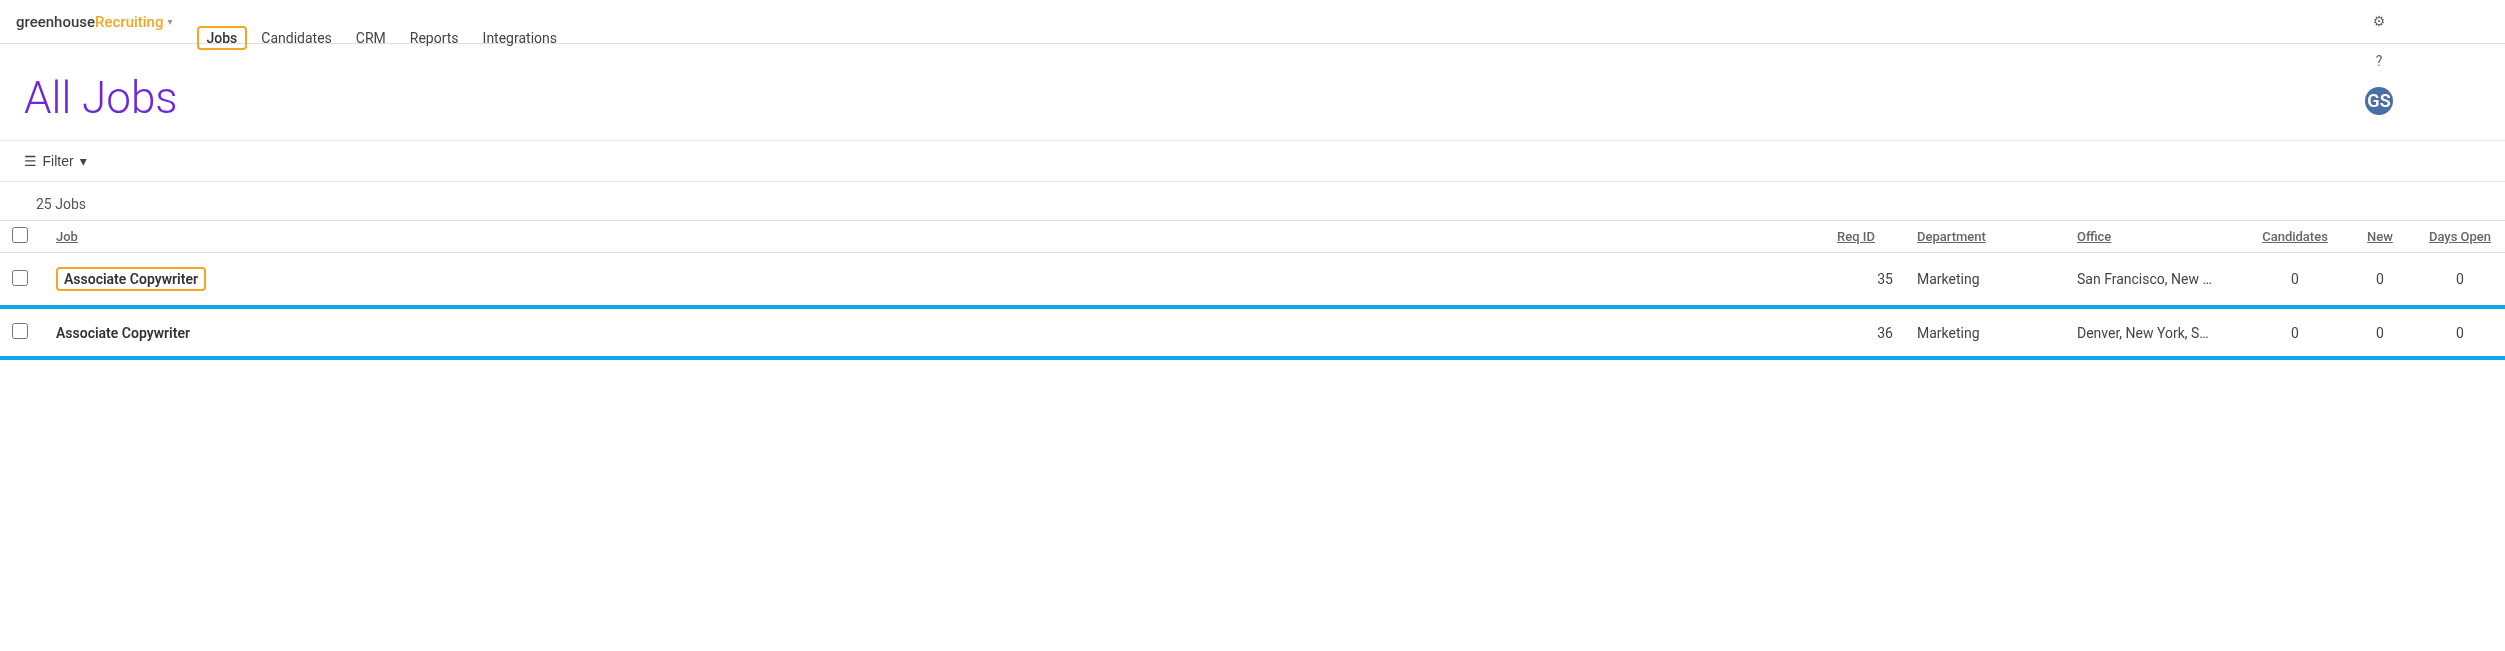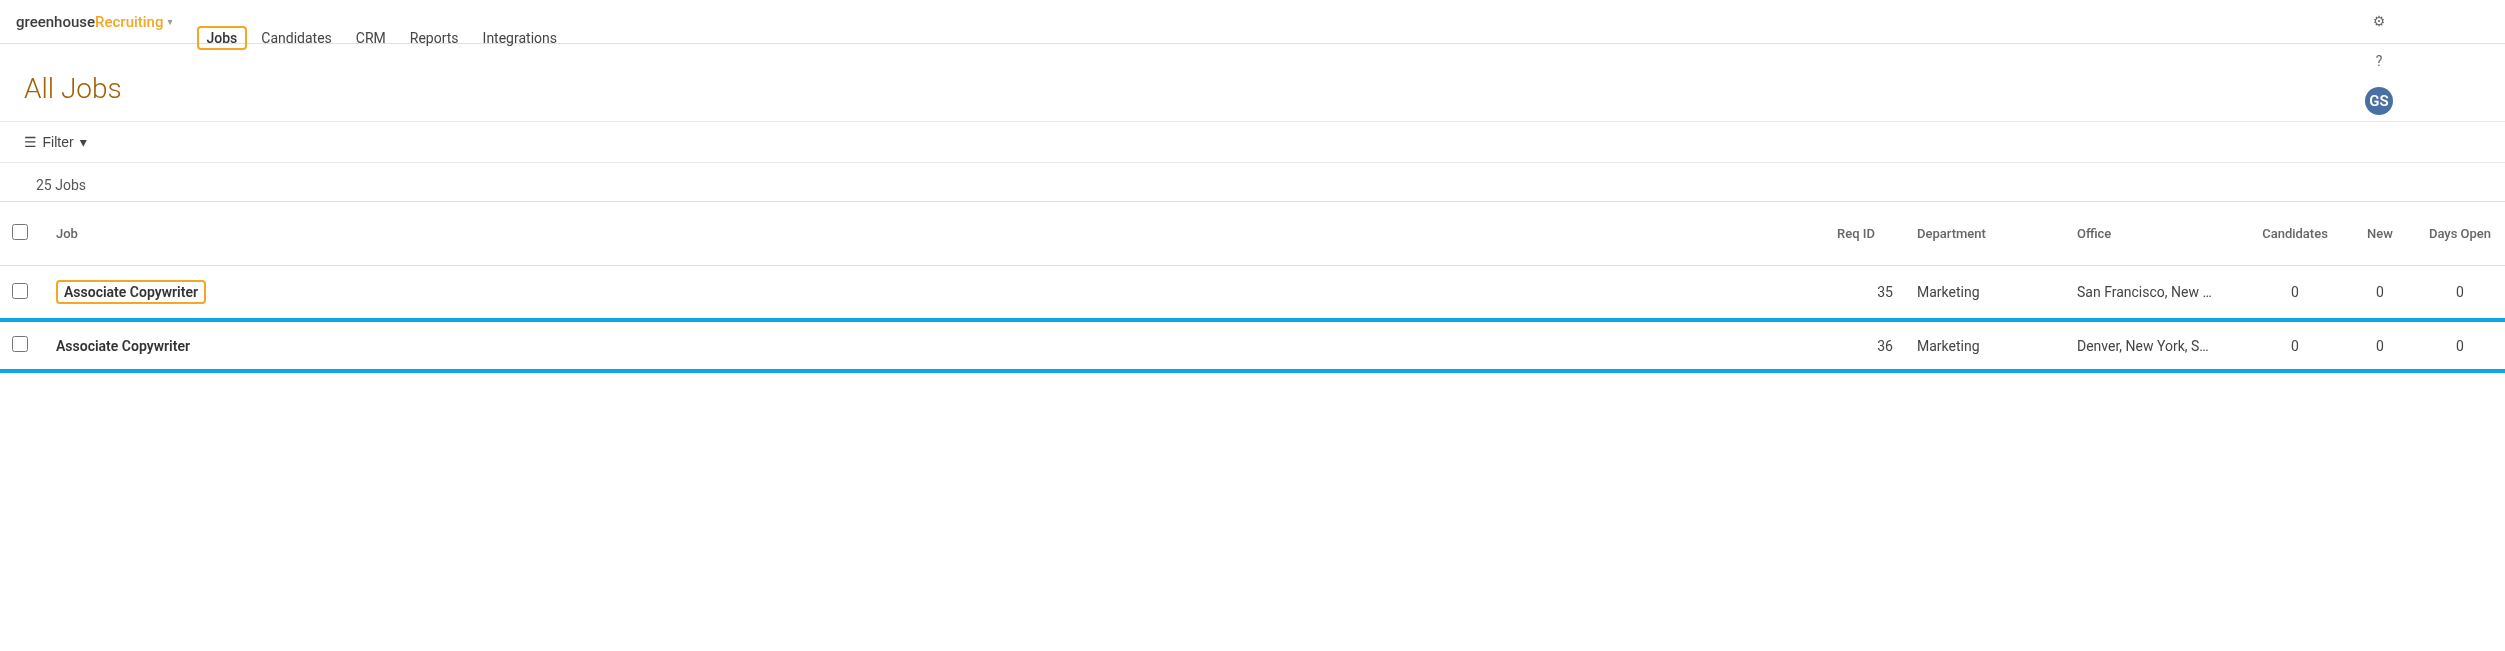--- a/index.html
+++ b/index.html
@@ -87,27 +87,27 @@
       font-size: 14px;
       font-weight: 500;
       cursor: pointer;
     }
     .gear-icon, .help-icon, .avatar-icon {
       width: 28px; height: 28px;
       border-radius: 50%;
       display: flex; align-items: center; justify-content: center;
       font-size: 14px; color: #666; cursor: pointer;
     }
-    .avatar-icon { background: #4a6fa5; color: #fff; font-size: 15px; font-weight: 600; }
+    .avatar-icon { background: #4a6fa5; color: #fff; font-size: 18px; font-weight: 600; }
 
     
     .page-header {
       padding: 28px 24px 16px 24px;
     }
-    .page-title { font-size: 28px; font-weight: 300; color: #a16207; }
+    .page-title { font-size: 44px; font-weight: 300; color: #6d28d9; }
 
     
     .filter-bar {
       display: flex;
       align-items: center;
       padding: 12px 24px;
       border-top: 1px solid #e8e8e8;
       border-bottom: 1px solid #e8e8e8;
       gap: 12px;
     }
@@ -141,25 +141,26 @@
     .jobs-table {
       width: 100%;
       border-collapse: collapse;
     }
     .jobs-table thead tr {
       border-top: 1px solid #e0e0e0;
       border-bottom: 1px solid #e0e0e0;
       background: #fff;
     }
     .jobs-table th {
-      padding: 22px 12px;
+      padding: 6px 12px;
       font-size: 13px;
       font-weight: 500;
       color: #666;
       text-align: left;
+      text-decoration: underline;
     }
     .jobs-table th.center, .jobs-table td.center { text-align: center; }
     .jobs-table tbody tr {
       border-bottom: 4px solid #0ea5e9;
       border-radius: 24px;
     }
     .jobs-table td {
       padding: 14px 12px;
       font-size: 14px;
       color: #444;

